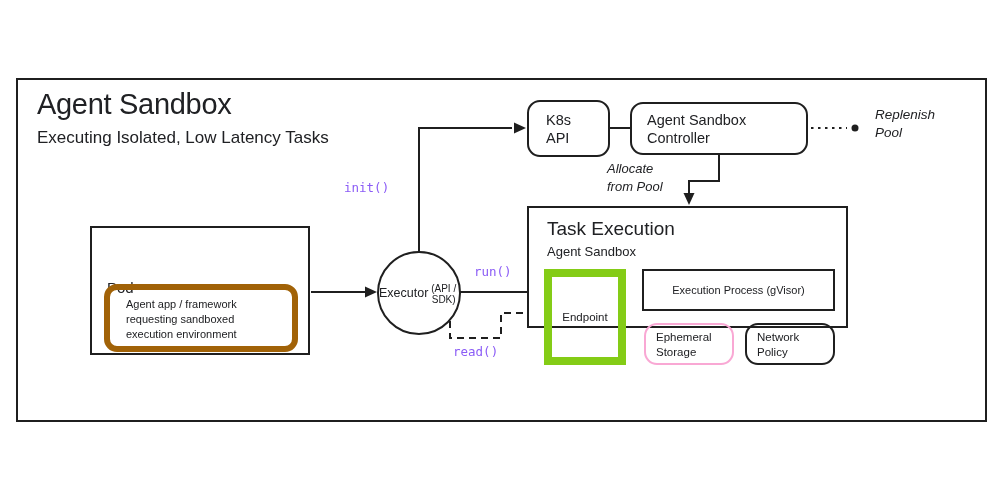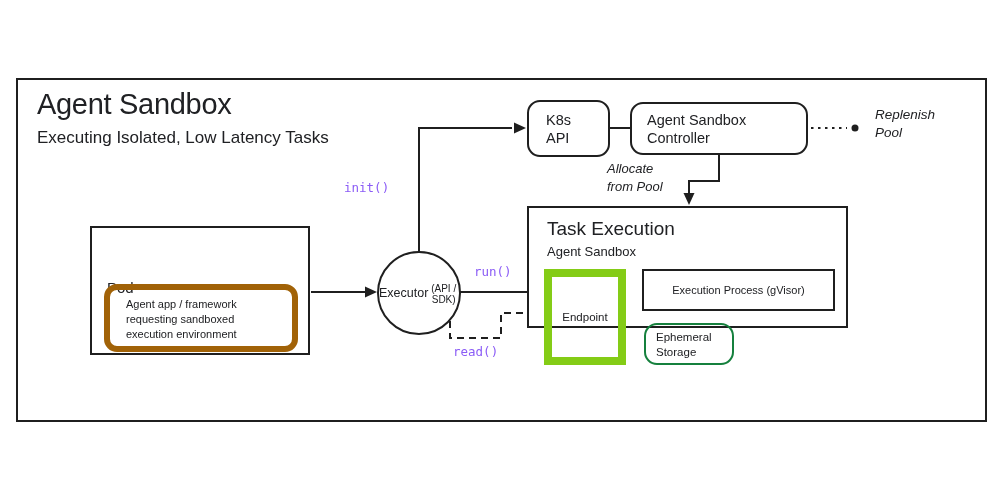--- a/index.html
+++ b/index.html
@@ -42,21 +42,21 @@
   .task { left:527px; top:206px; width:321px; height:122px; }
   .task-title { left:18px; top:10px; font-size:19px; font-weight:500; }
   .task-sub { left:18px; top:36px; font-size:13px; }
   .endpoint { left:15px; top:61px; width:82px; height:96px; position:absolute;
     border:8px solid #84cc16; display:flex; align-items:center; justify-content:center;
     font-size:11.5px; }
   .gvisor { left:113px; top:61px; width:193px; height:42px; position:absolute;
     border:2px solid #1f1f1f; display:flex; align-items:center; justify-content:center;
     font-size:11px; }
   .ephemeral { left:115px; top:115px; width:90px; height:42px; position:absolute;
-    border:2px solid #15803d; padding:5px 0 0 10px; font-size:11.5px; line-height:1.3; }
+    border:2px solid #f9a8d4; padding:5px 0 0 10px; font-size:11.5px; line-height:1.3; }
   .network { left:216px; top:115px; width:90px; height:42px; position:absolute;
     border:2px solid #1f1f1f; padding:5px 0 0 10px; font-size:11.5px; line-height:1.3; }
 
   
   .call { position:absolute; font-family:"DejaVu Sans Mono", monospace;
     font-size:12.5px; color:#8b5cf6; z-index:4; }
   .lbl-init { left:344px; top:180px; }
   .lbl-run  { left:474px; top:264px; }
   .lbl-read { left:453px; top:344px; }
 
@@ -119,20 +119,22 @@
   <div class="node controller preline">Agent Sandbox
 Controller</div>
 
   <div class="node task">
     <div class="abs task-title">Task Execution</div>
     <div class="abs task-sub">Agent Sandbox</div>
     <div class="endpoint">Endpoint</div>
     <div class="gvisor">Execution Process (gVisor)</div>
     <div class="ephemeral preline">Ephemeral
 Storage</div>
+    <div class="network preline">Network
+Policy</div>
   </div>
 
   <div class="call lbl-init">init()</div>
   <div class="call lbl-run">run()</div>
   <div class="call lbl-read">read()</div>
 
   <div class="note lbl-allocate preline">Allocate
 from Pool</div>
   <div class="note lbl-replenish preline">Replenish
 Pool</div>

